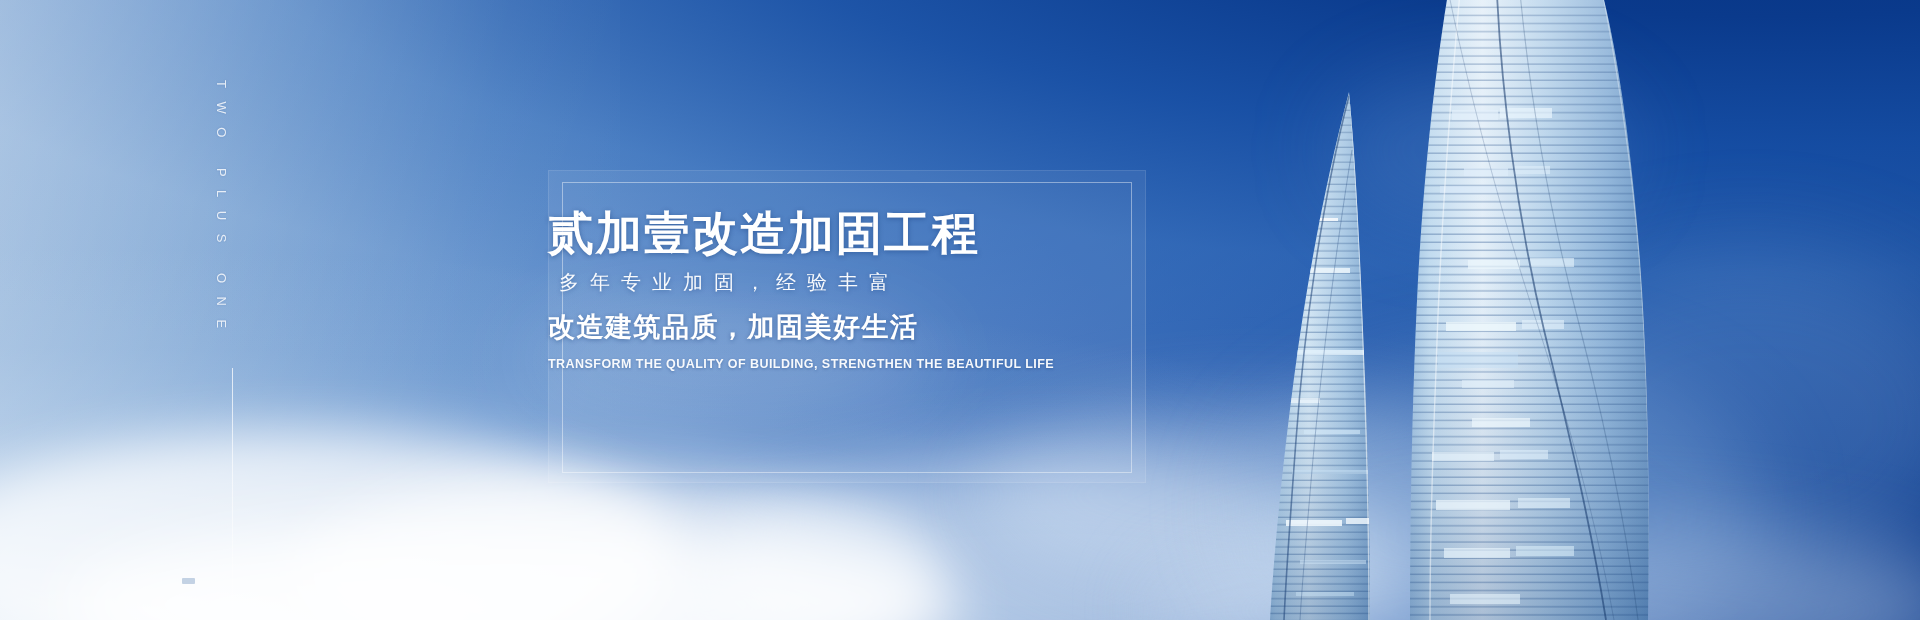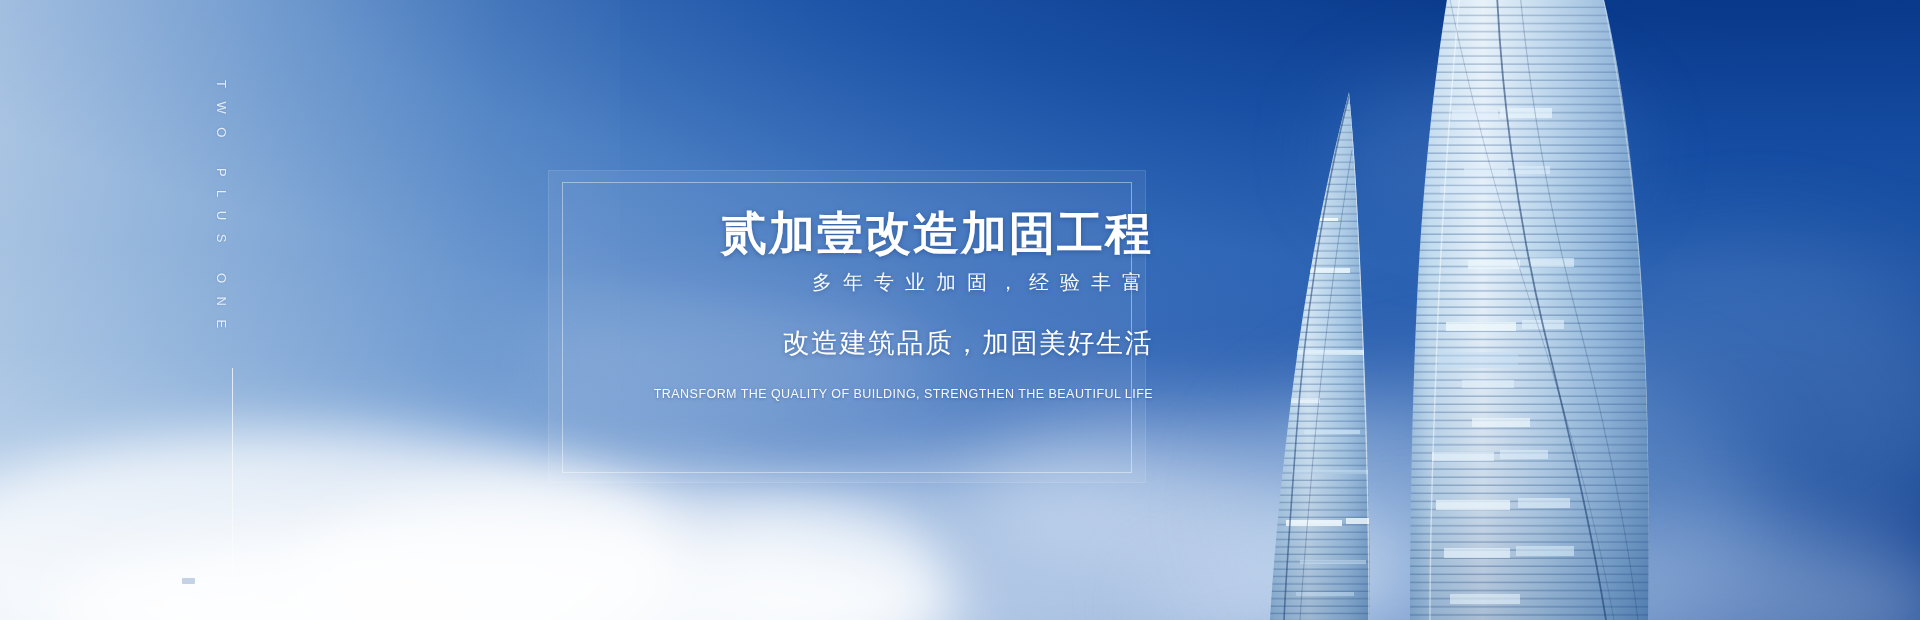--- a/index.html
+++ b/index.html
@@ -136,31 +136,30 @@
     left: 562px;
     top: 182px;
     width: 570px;
     height: 291px;
     border: 1px solid rgba(255,255,255,0.42);
     box-sizing: border-box;
   }
 
   .copy-block {
     position: absolute;
-    left: 532px;
+    left: 548px;
     top: 170px;
     width: 598px;
     height: 313px;
     display: flex;
     flex-direction: column;
-    align-items: flex-end;
+    align-items: flex-start;
     justify-content: flex-start;
     text-align: center;
     color: #ffffff;
-    padding-left: 23px;
   }
 
   .headline {
     margin-top: 39px;
     font-size: 46px;
     font-weight: 700;
     letter-spacing: 2px;
     line-height: 1.06;
     text-shadow: 0 1px 5px rgba(12,48,108,0.42);
   }
@@ -168,31 +167,31 @@
     margin-top: 11px;
     font-size: 20px;
     font-weight: 400;
     letter-spacing: 11px;
     text-indent: 11px;
     line-height: 1.3;
     color: rgba(255,255,255,0.96);
     text-shadow: 0 1px 4px rgba(12,48,108,0.35);
   }
   .tagline {
-    margin-top: 32px;
+    margin-top: 16px;
     font-size: 27px;
-    font-weight: 400;
+    font-weight: 700;
     letter-spacing: 1.5px;
     line-height: 1.2;
     text-shadow: 0 1px 4px rgba(12,48,108,0.40);
   }
   .eng-line {
-    margin-top: 28px;
+    margin-top: 14px;
     font-size: 12.5px;
-    font-weight: 400;
+    font-weight: 700;
     letter-spacing: 0.45px;
     color: rgba(255,255,255,0.95);
     text-shadow: 0 1px 3px rgba(12,48,108,0.35);
   }
 
   
   .towers {
     position: absolute;
     right: 0;
     top: 0;

